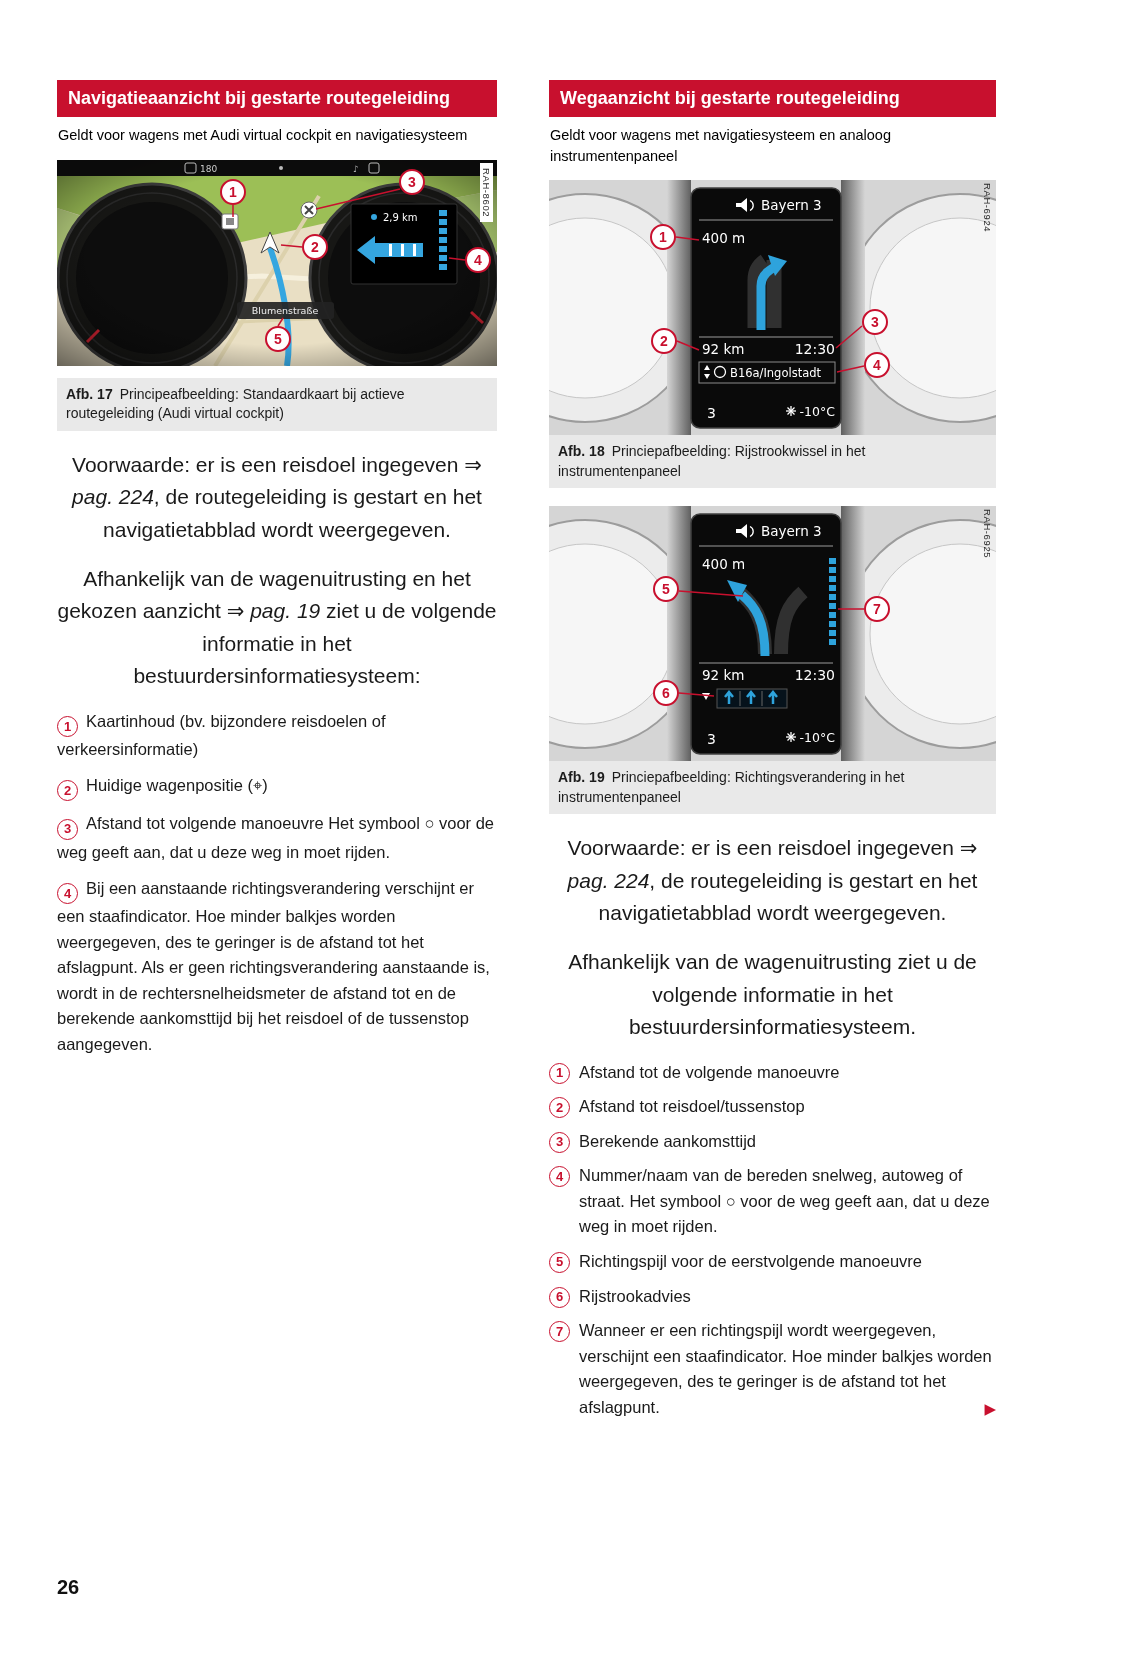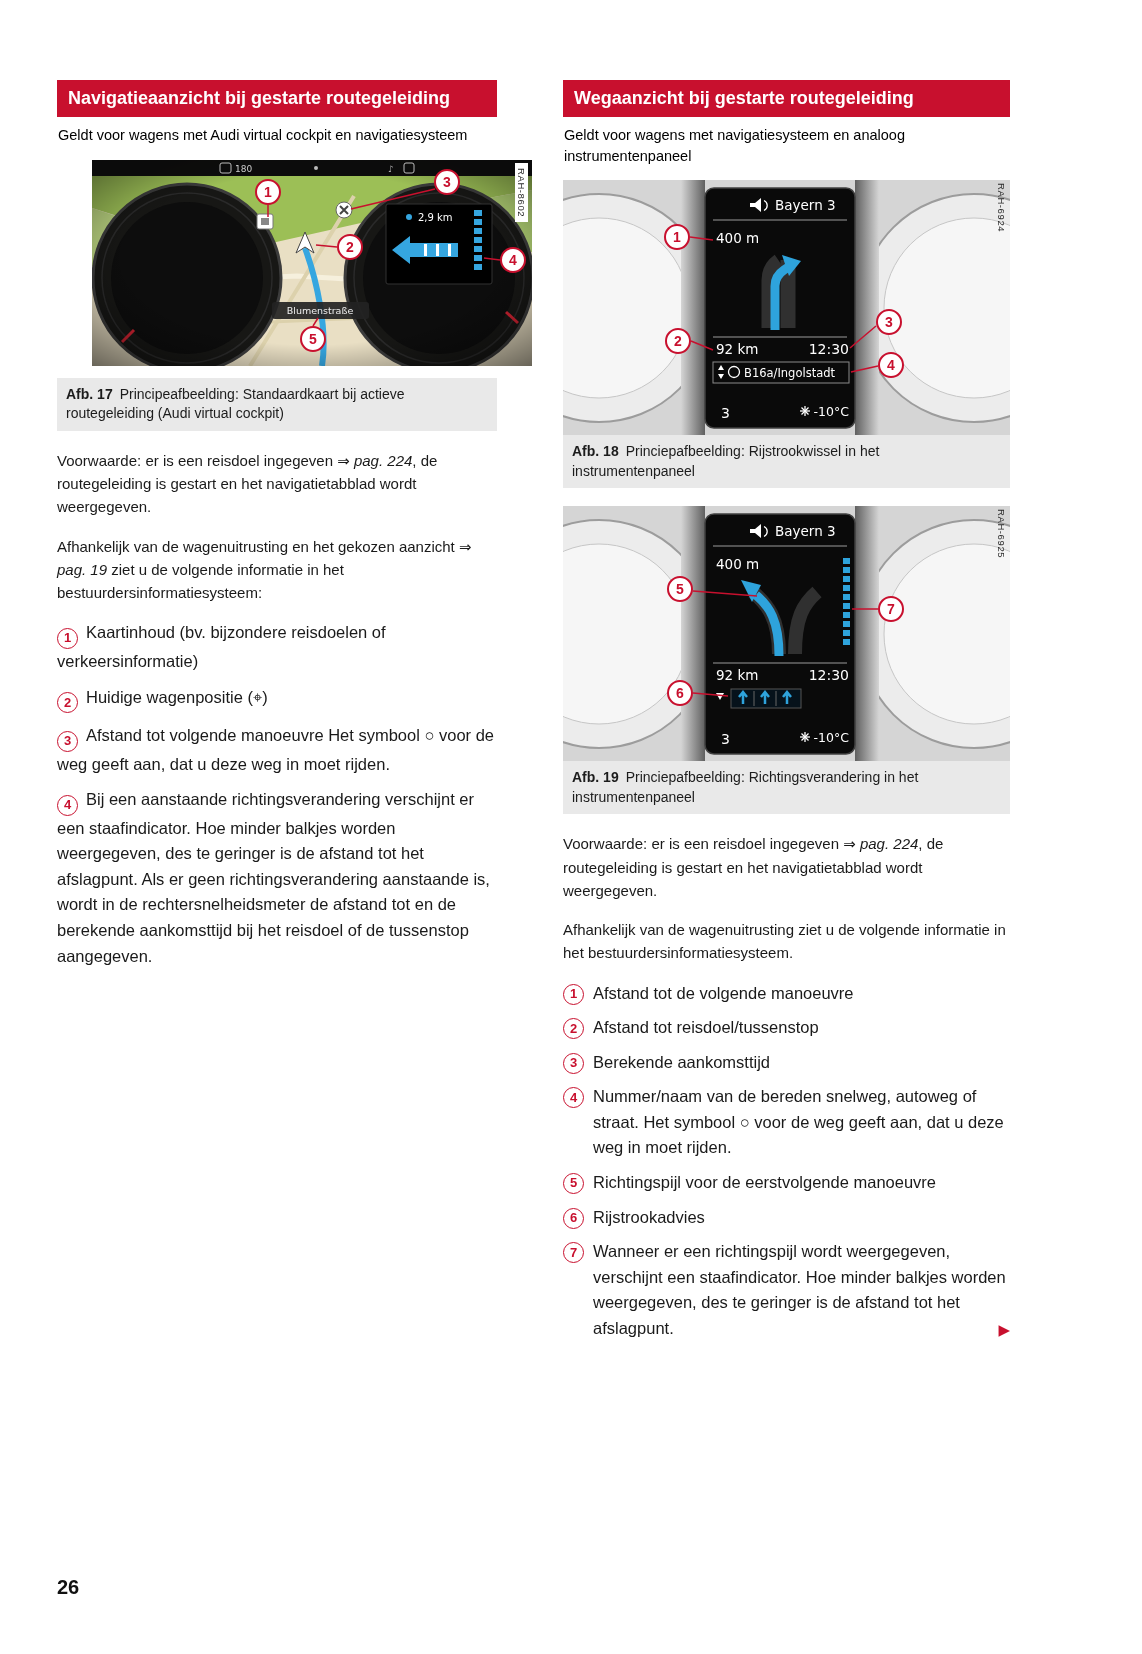--- a/index.html
+++ b/index.html
@@ -11,21 +11,21 @@
   body{
     width:1142px;height:1654px;position:relative;overflow:hidden;
     background:#fff;color:var(--ink);
     font-family:"Liberation Sans","DejaVu Sans",sans-serif;
   }
   .page{position:absolute;inset:0;padding:44px 0 0 57px;}
   .running-head{
     display:inline-block;font-size:19px;font-weight:bold;letter-spacing:.4px;
     color:#222;border-bottom:2px solid var(--red);padding:0 4px 9px 0;
   }
-  .cols{display:flex;gap:66px;margin-top:36px;align-items:flex-start;}
+  .cols{display:flex;gap:52px;margin-top:36px;align-items:flex-start;}
   .col-left{width:440px;flex:none;}
   .col-right{width:447px;flex:none;}
   .section-banner{
     background:var(--red);color:#fff;font-weight:bold;font-size:18px;
     line-height:1.3;padding:7px 11px;
   }
   .section-sub{color:#000000;font-size:14.5px;line-height:1.4;margin:8px 1px 14px;}
   .figure{position:relative;font-size:0;}
   .figure svg text{font-family:"DejaVu Sans","Liberation Sans",sans-serif;}
   .callout{
@@ -36,21 +36,21 @@
   .ref-vert{
     position:absolute;top:3px;right:4px;writing-mode:vertical-rl;
     font-size:9.5px;letter-spacing:.6px;color:#2a2a2a;line-height:1;
   }
   .ref-vert.on-dark{background:#fff;padding:5px 2px;}
   .fig-caption{
     background:var(--cap-bg);font-size:14px;line-height:1.4;
     padding:7px 9px;margin-bottom:18px;color:#1c1c1c;
   }
   .fig-caption b{margin-right:7px;}
-  .para{font-size:15px;line-height:1.55;margin-bottom:16px;}
+  .para{font-size:21px;line-height:1.55;margin-bottom:16px;text-align:center;}
   .iref{font-style:italic;}
   .plist{position:relative;margin-top:4px;}
   .circ{
     display:inline-flex;width:21px;height:21px;border:1.7px solid var(--red);
     border-radius:50%;color:var(--red);font-size:13px;font-weight:bold;
     align-items:center;justify-content:center;flex:none;
     vertical-align:-4px;margin-right:8px;background:#fff;
   }
   .item{font-size:16.5px;line-height:1.55;margin-bottom:10px;}
   .item2{display:flex;gap:9px;font-size:16.5px;line-height:1.55;margin-bottom:9px;}
@@ -68,21 +68,21 @@
 <div class="page">
 
 
   <div class="cols">
 
     <div class="col-left">
 
       <div class="section-banner">Navigatieaanzicht bij gestarte routegeleiding</div>
       <div class="section-sub">Geldt voor wagens met Audi virtual cockpit en navigatiesysteem</div>
 
-      <div class="figure" style="width:440px;height:218px;margin-bottom:0;margin-left:35px;">
+      <div class="figure" style="width:440px;height:218px;margin-bottom:0;">
         <svg viewBox="0 0 440 206" width="440" height="206">
           <defs>
             <radialGradient id="f17vig" cx="50%" cy="48%" r="72%">
               <stop offset="58%" stop-color="rgba(0,0,0,0)"></stop>
               <stop offset="100%" stop-color="rgba(0,0,0,0.55)"></stop>
             </radialGradient>
           </defs>
           <rect width="440" height="206" fill="#23221f"></rect>
           <g>
             <rect x="0" y="16" width="440" height="190" fill="#e9dfc4"></rect>

